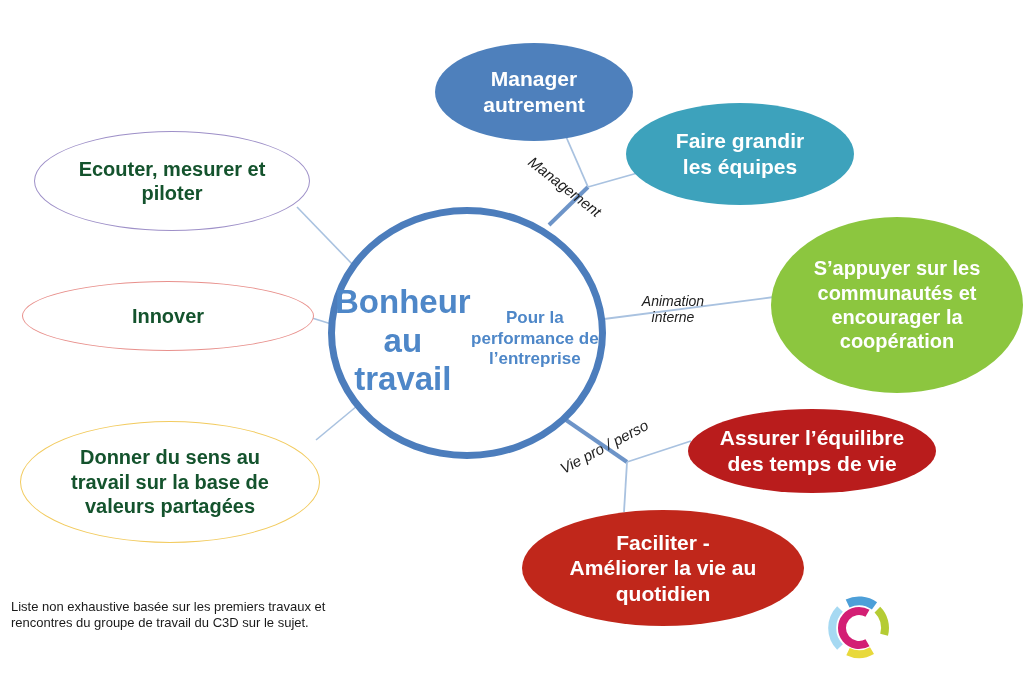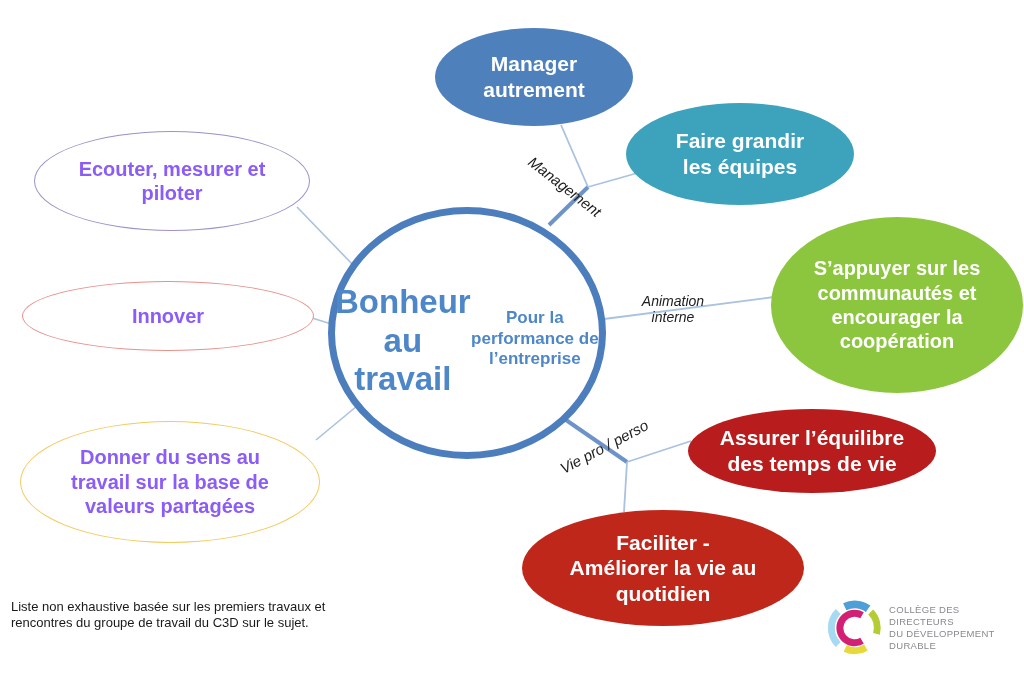--- a/index.html
+++ b/index.html
@@ -13,24 +13,24 @@
     border-radius: 50%;
     display: flex;
     align-items: center;
     justify-content: center;
     text-align: center;
     white-space: pre-line;
     font-weight: bold;
     line-height: 1.22;
   }
   .node.filled { color: #ffffff; }
-  .node.outline { background: #ffffff; color: #8b5cf6; border: 1.6px solid #999; }
+  .node.outline { background: #ffffff; color: #14532d; border: 1.6px solid #999; }
 
   
-  #node-manager   { left: 435px; top:  28px; width: 198px; height:  98px; font-size: 21px; }
+  #node-manager   { left: 435px; top:  43px; width: 198px; height:  98px; font-size: 21px; }
   #node-equipes   { left: 626px; top: 103px; width: 228px; height: 102px; font-size: 21px; }
   #node-commun    { left: 771px; top: 217px; width: 252px; height: 176px; font-size: 20px; }
   #node-equilibre { left: 688px; top: 409px; width: 248px; height:  84px; font-size: 21px; }
   #node-faciliter { left: 522px; top: 510px; width: 282px; height: 116px; font-size: 21px; }
 
   
   #node-ecouter { left: 34px; top: 131px; width: 276px; height: 100px; font-size: 20px; }
   #node-innover { left: 22px; top: 281px; width: 292px; height:  70px; font-size: 20px; }
   #node-sens    { left: 20px; top: 421px; width: 300px; height: 122px; font-size: 20px; }
 
@@ -144,15 +144,13 @@
 rencontres du groupe de travail du C3D sur le sujet.</div>
 
 <div id="logo">
   <svg width="68" height="72" viewBox="0 0 68 72">
     <path d="M14,17 A27,27 0 0 0 14,55" stroke="#A6D9F2" stroke-width="8" fill="none"></path>
     <path d="M21.6,11.5 A27,27 0 0 1 48.5,13.9" stroke="#4D9FD8" stroke-width="9" fill="none"></path>
     <path d="M51.4,17.6 A26,26 0 0 1 58.1,42.7" stroke="#B5CC34" stroke-width="8" fill="none"></path>
     <path d="M22,59.6 A26,26 0 0 0 46,58.6" stroke="#E8D93B" stroke-width="8" fill="none"></path>
     <path d="M41.5,21.3 A17,17 0 1 0 41.5,50.7" stroke="#D31F74" stroke-width="8" fill="none"></path>
   </svg>
-  <div id="logo-text">COLLÈGE DES DIRECTEURS
-DU DÉVELOPPEMENT DURABLE</div>
 </div>
 
 </body></html>

